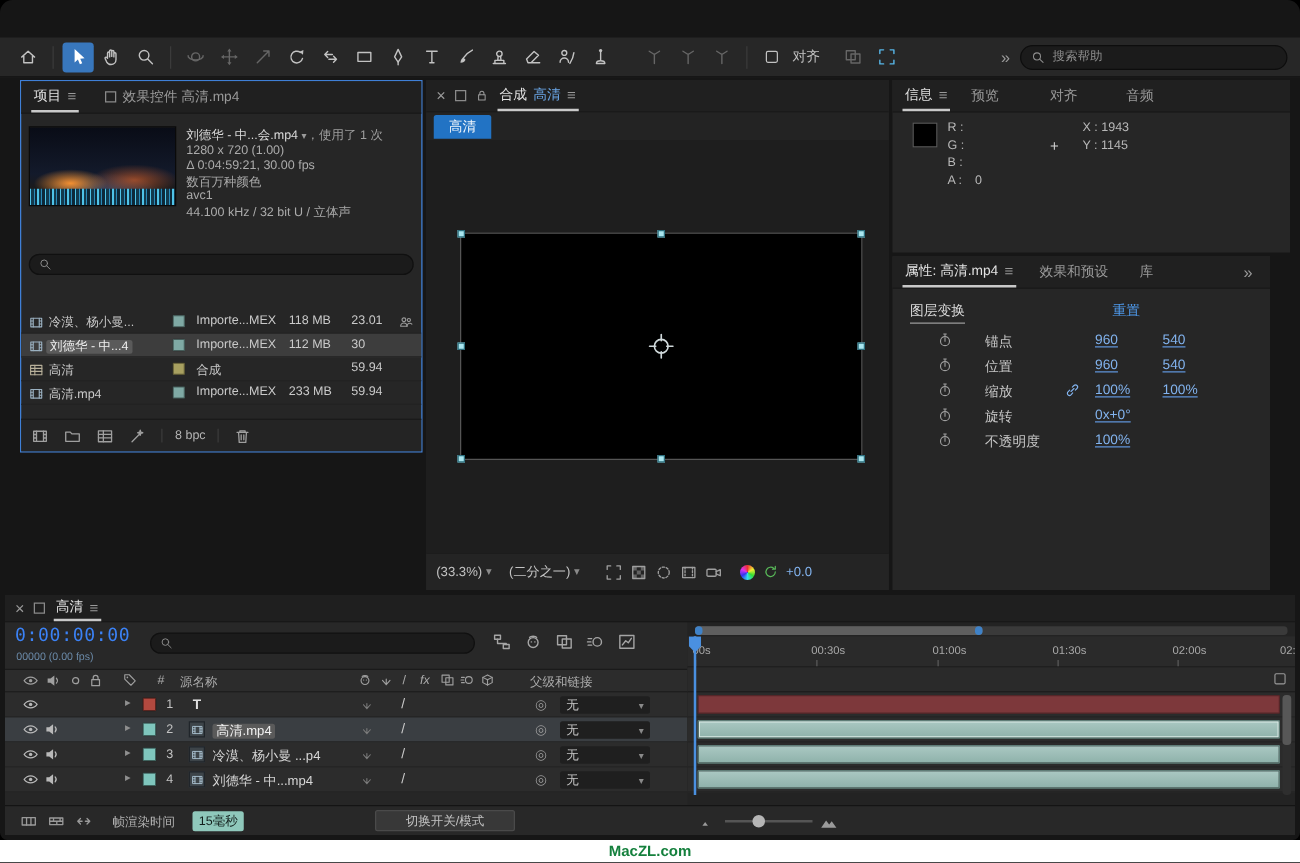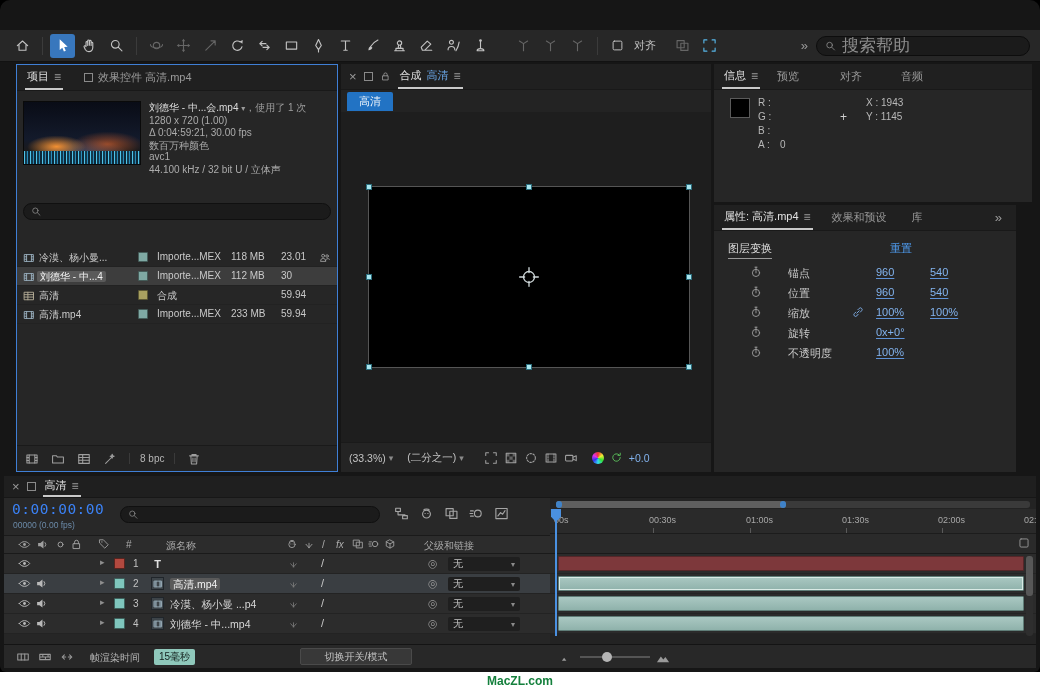--- a/index.html
+++ b/index.html
@@ -18,33 +18,33 @@
   .toolbar{position:absolute;left:0;top:30px;width:100%;height:32px;background:#272727;border-bottom:1px solid #121212;display:flex;align-items:center;padding:0 10px;gap:2px}
   .tool{width:25px;height:24px;display:flex;align-items:center;justify-content:center;border-radius:3px;color:#c2c2c2;flex:0 0 auto}
   .tool.on{background:#3877bd;color:#fff}
   .tool.dim{color:#666}
   .tool.blue{color:#57b6e8}
   .vsep{width:1px;height:18px;background:#3b3b3b;margin:0 5px;flex:0 0 auto}
   .alignlab{color:#c2c2c2;margin-left:2px;flex:0 0 auto}
   .ovf{color:#9a9a9a;font-size:13px;padding:0 6px;flex:0 0 auto}
   .push{margin-left:auto}
   .searchbox{position:relative;width:214px;height:20px;background:#1b1b1b;border:1px solid #0d0d0d;border-radius:10px;flex:0 0 auto;display:flex;align-items:center;padding:0 8px;gap:6px;color:#8d8d8d}
-  .searchbox input{background:none;border:none;outline:none;color:#bdbdbd;font-size:17px;width:100%;font-family:inherit}
+  .searchbox input{background:none;border:none;outline:none;color:#bdbdbd;font-size:10px;width:100%;font-family:inherit}
   .searchbox input::placeholder{color:#8d8d8d}
   
   .panel{position:absolute;background:#262626}
   .tabbar{position:absolute;left:0;top:0;right:0;height:26px;background:#202020;display:flex;align-items:center;padding:0 8px;gap:7px;border-bottom:1px solid #191919;white-space:nowrap}
   .tab{color:#9a9a9a;display:flex;align-items:center;gap:5px;height:100%;padding:0 2px}
   .tab.active{color:#e2e2e2;border-bottom:2px solid #c9c9c9}
   .menu-g{color:#9a9a9a;font-size:12px}
   .close-g{color:#9a9a9a;font-size:13px}
   .panelicon{width:9px;height:9px;border:1px solid #8a8a8a;display:inline-block}
   .bluewd{color:#6aa7e8}
   
-  #project{left:16px;top:64px;width:322px;height:408px;border:1px solid #3f7fd6}
+  #project{left:16px;top:64px;width:322px;height:298px;border:1px solid #3f7fd6}
   .thumb{position:absolute;left:6px;top:36px;width:118px;height:64px;border:1px solid #0a0a0a;background:
     radial-gradient(ellipse 42px 16px at 28% 72%, rgba(255,150,50,.95), transparent 70%),
     radial-gradient(ellipse 50px 18px at 72% 68%, rgba(255,110,40,.55), transparent 70%),
     radial-gradient(ellipse 70px 26px at 50% 88%, rgba(90,150,255,.4), transparent 70%),
     linear-gradient(#090c16,#131a2b 60%,#241a0a)}
   .thumbwave{position:absolute;left:0;bottom:0;width:100%;height:13px;background:repeating-linear-gradient(90deg,#4fc3e8 0 1px,#123a4e 1px 3px,#2a8ab8 3px 4px,#0d2838 4px 6px)}
   .pv{position:absolute;left:132px;white-space:nowrap;font-size:10px;color:#ababab}
   .pv.t{color:#dadada}
   .psearch{position:absolute;left:6px;top:138px;width:308px;height:17px;background:#1b1b1b;border:1px solid #101010;border-radius:9px;display:flex;align-items:center;padding:0 7px;gap:5px;color:#8d8d8d}
   .thead{position:absolute;left:0;top:164px;width:100%;height:18px;background:#2e2e2e;border-top:1px solid #1a1a1a;border-bottom:1px solid #1a1a1a;color:#b5b5b5}
@@ -805,21 +805,21 @@
           <svg class="ic" width="13" height="13" viewBox="0 0 16 16">
             <use href="#i-lock"></use>
           </svg>
         </span>
       <span class="hic" style="left:94px">
           <svg class="ic" width="12" height="12" viewBox="0 0 16 16">
             <use href="#i-tag"></use>
           </svg>
         </span>
       <span class="htext" style="left:122px">#</span>
-      <span class="htext" style="left:162px">源名称</span>
+      <span class="htext" style="left:140px">源名称</span>
       <span class="hic" style="left:282px">
           <svg class="ic" width="12" height="12" viewBox="0 0 16 16">
             <use href="#i-shy"></use>
           </svg>
         </span>
       <span class="hic" style="left:299px">
           <svg class="ic" width="12" height="12" viewBox="0 0 16 16">
             <use href="#i-fan"></use>
           </svg>
         </span>

